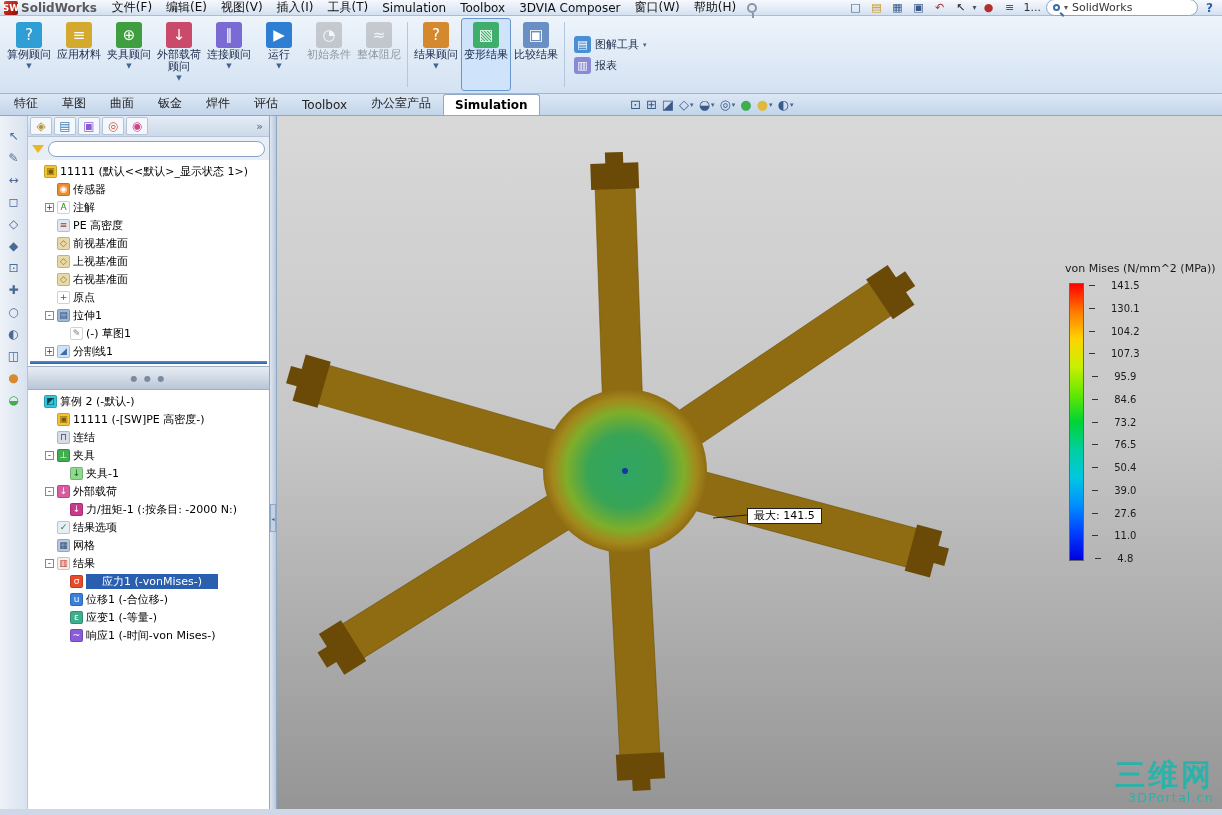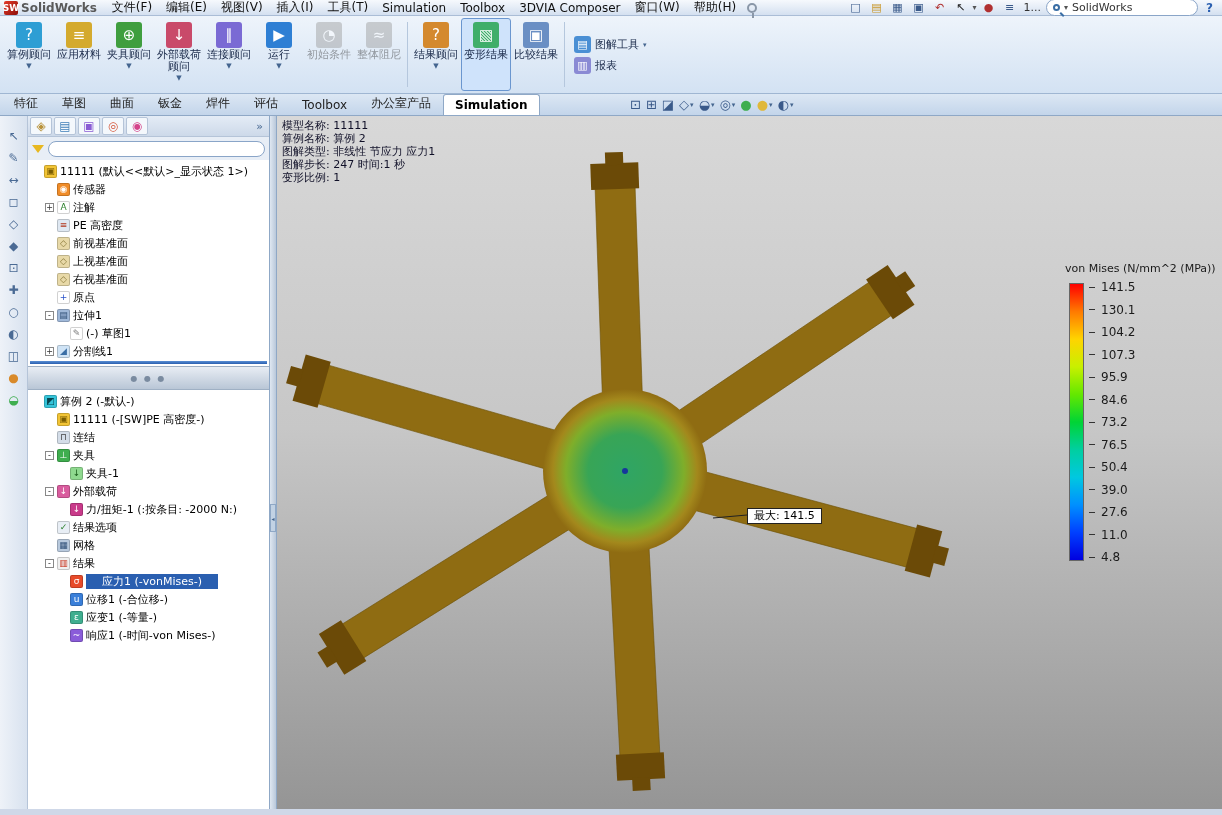--- a/index.html
+++ b/index.html
@@ -74,21 +74,21 @@
 
 .viewport{flex:1;position:relative;background:linear-gradient(#d8d8d8 0%,#c7c7c7 45%,#959595 100%);overflow:hidden;}
 #model-svg{position:absolute;inset:0;width:100%;height:100%;}
 #anno{position:absolute;left:5px;top:3px;font-size:11px;line-height:13px;color:#101028;}
 .callout{position:absolute;left:470px;top:392px;background:#fff;border:1px solid #222;font-size:11px;padding:0 6px;line-height:14px;color:#000;white-space:nowrap;}
 .legend{position:absolute;left:788px;top:146px;color:#1a1a1a;}
 .legend-title{font-size:11px;margin-bottom:8px;white-space:nowrap;}
 .legend-body{display:flex;gap:5px;margin-left:4px;}
 .legend-bar{width:15px;height:278px;border:1px solid #666;flex:none;}
 .legend-labels{display:flex;flex-direction:column;justify-content:space-between;height:284px;margin-top:-3px;}
-.legend-row{display:flex;align-items:center;gap:6px;font-size:12px;font-family:"DejaVu Sans Mono","Liberation Mono",monospace;}
+.legend-row{display:flex;align-items:center;gap:16px;font-size:10px;font-family:"DejaVu Sans Mono","Liberation Mono",monospace;justify-content:center;}
 .tick{width:6px;height:1px;background:#333;flex:none;}
 .watermark{position:absolute;right:8px;bottom:4px;text-align:right;opacity:.9;}
 .wm1{font-size:30px;font-weight:bold;letter-spacing:3px;line-height:30px;}
 .wm2{font-size:13px;letter-spacing:1px;}
 </style>
 </head>
 <body>
 
 <div id="app">
 
@@ -433,27 +433,20 @@
           </g>
           <g transform="translate(348,355) rotate(196)">
             <rect x="30" y="-20" width="287" height="40" fill="#8f6c12" stroke="#6e5208" stroke-width="0.6"></rect>
             <rect x="313" y="-24" width="26" height="48" fill="#6b4a07"></rect>
             <rect x="337" y="-9" width="13" height="18" fill="#6b4a07"></rect>
           </g>
           <circle cx="348" cy="355" r="82" fill="url(#ctrg)"></circle>
           <circle cx="348" cy="355" r="3" fill="#16379b"></circle>
           <line x1="436" y1="402" x2="470" y2="399" stroke="#222" stroke-width="1"></line>
         </svg>
-      <div id="anno">
-          <div>模型名称: 11111</div>
-          <div>算例名称: 算例 2</div>
-          <div>图解类型: 非线性 节应力 应力1</div>
-          <div>图解步长: 247   时间:1 秒</div>
-          <div>变形比例: 1</div>
-        </div>
       <div class="callout">最大:  141.5</div>
       <div class="legend">
         <div class="legend-title">von Mises (N/mm^2 (MPa))</div>
         <div class="legend-body">
           <div class="legend-bar" id="legend-bar" style="background: linear-gradient(rgb(255, 0, 0), rgb(255, 122, 0), rgb(255, 212, 0), rgb(200, 240, 0), rgb(100, 232, 0), rgb(0, 212, 53), rgb(0, 207, 160), rgb(0, 200, 224), rgb(0, 144, 255), rgb(0, 64, 255), rgb(0, 0, 224));"></div>
           <div class="legend-labels" id="legend-labels">
               <div class="legend-row">
                 <span class="tick"></span>
                 <span>141.5</span>
               </div>
@@ -501,15 +494,19 @@
                 <span class="tick"></span>
                 <span>11.0</span>
               </div>
               <div class="legend-row">
                 <span class="tick"></span>
                 <span>4.8</span>
               </div>
             </div>
         </div>
       </div>
+      <div class="watermark" id="watermark" style="color: rgb(31, 181, 173);">
+        <div class="wm1">三维网</div>
+        <div class="wm2">3DPortal.cn</div>
+      </div>
     </div>
   </div>
 </div>
 
 </body></html>

